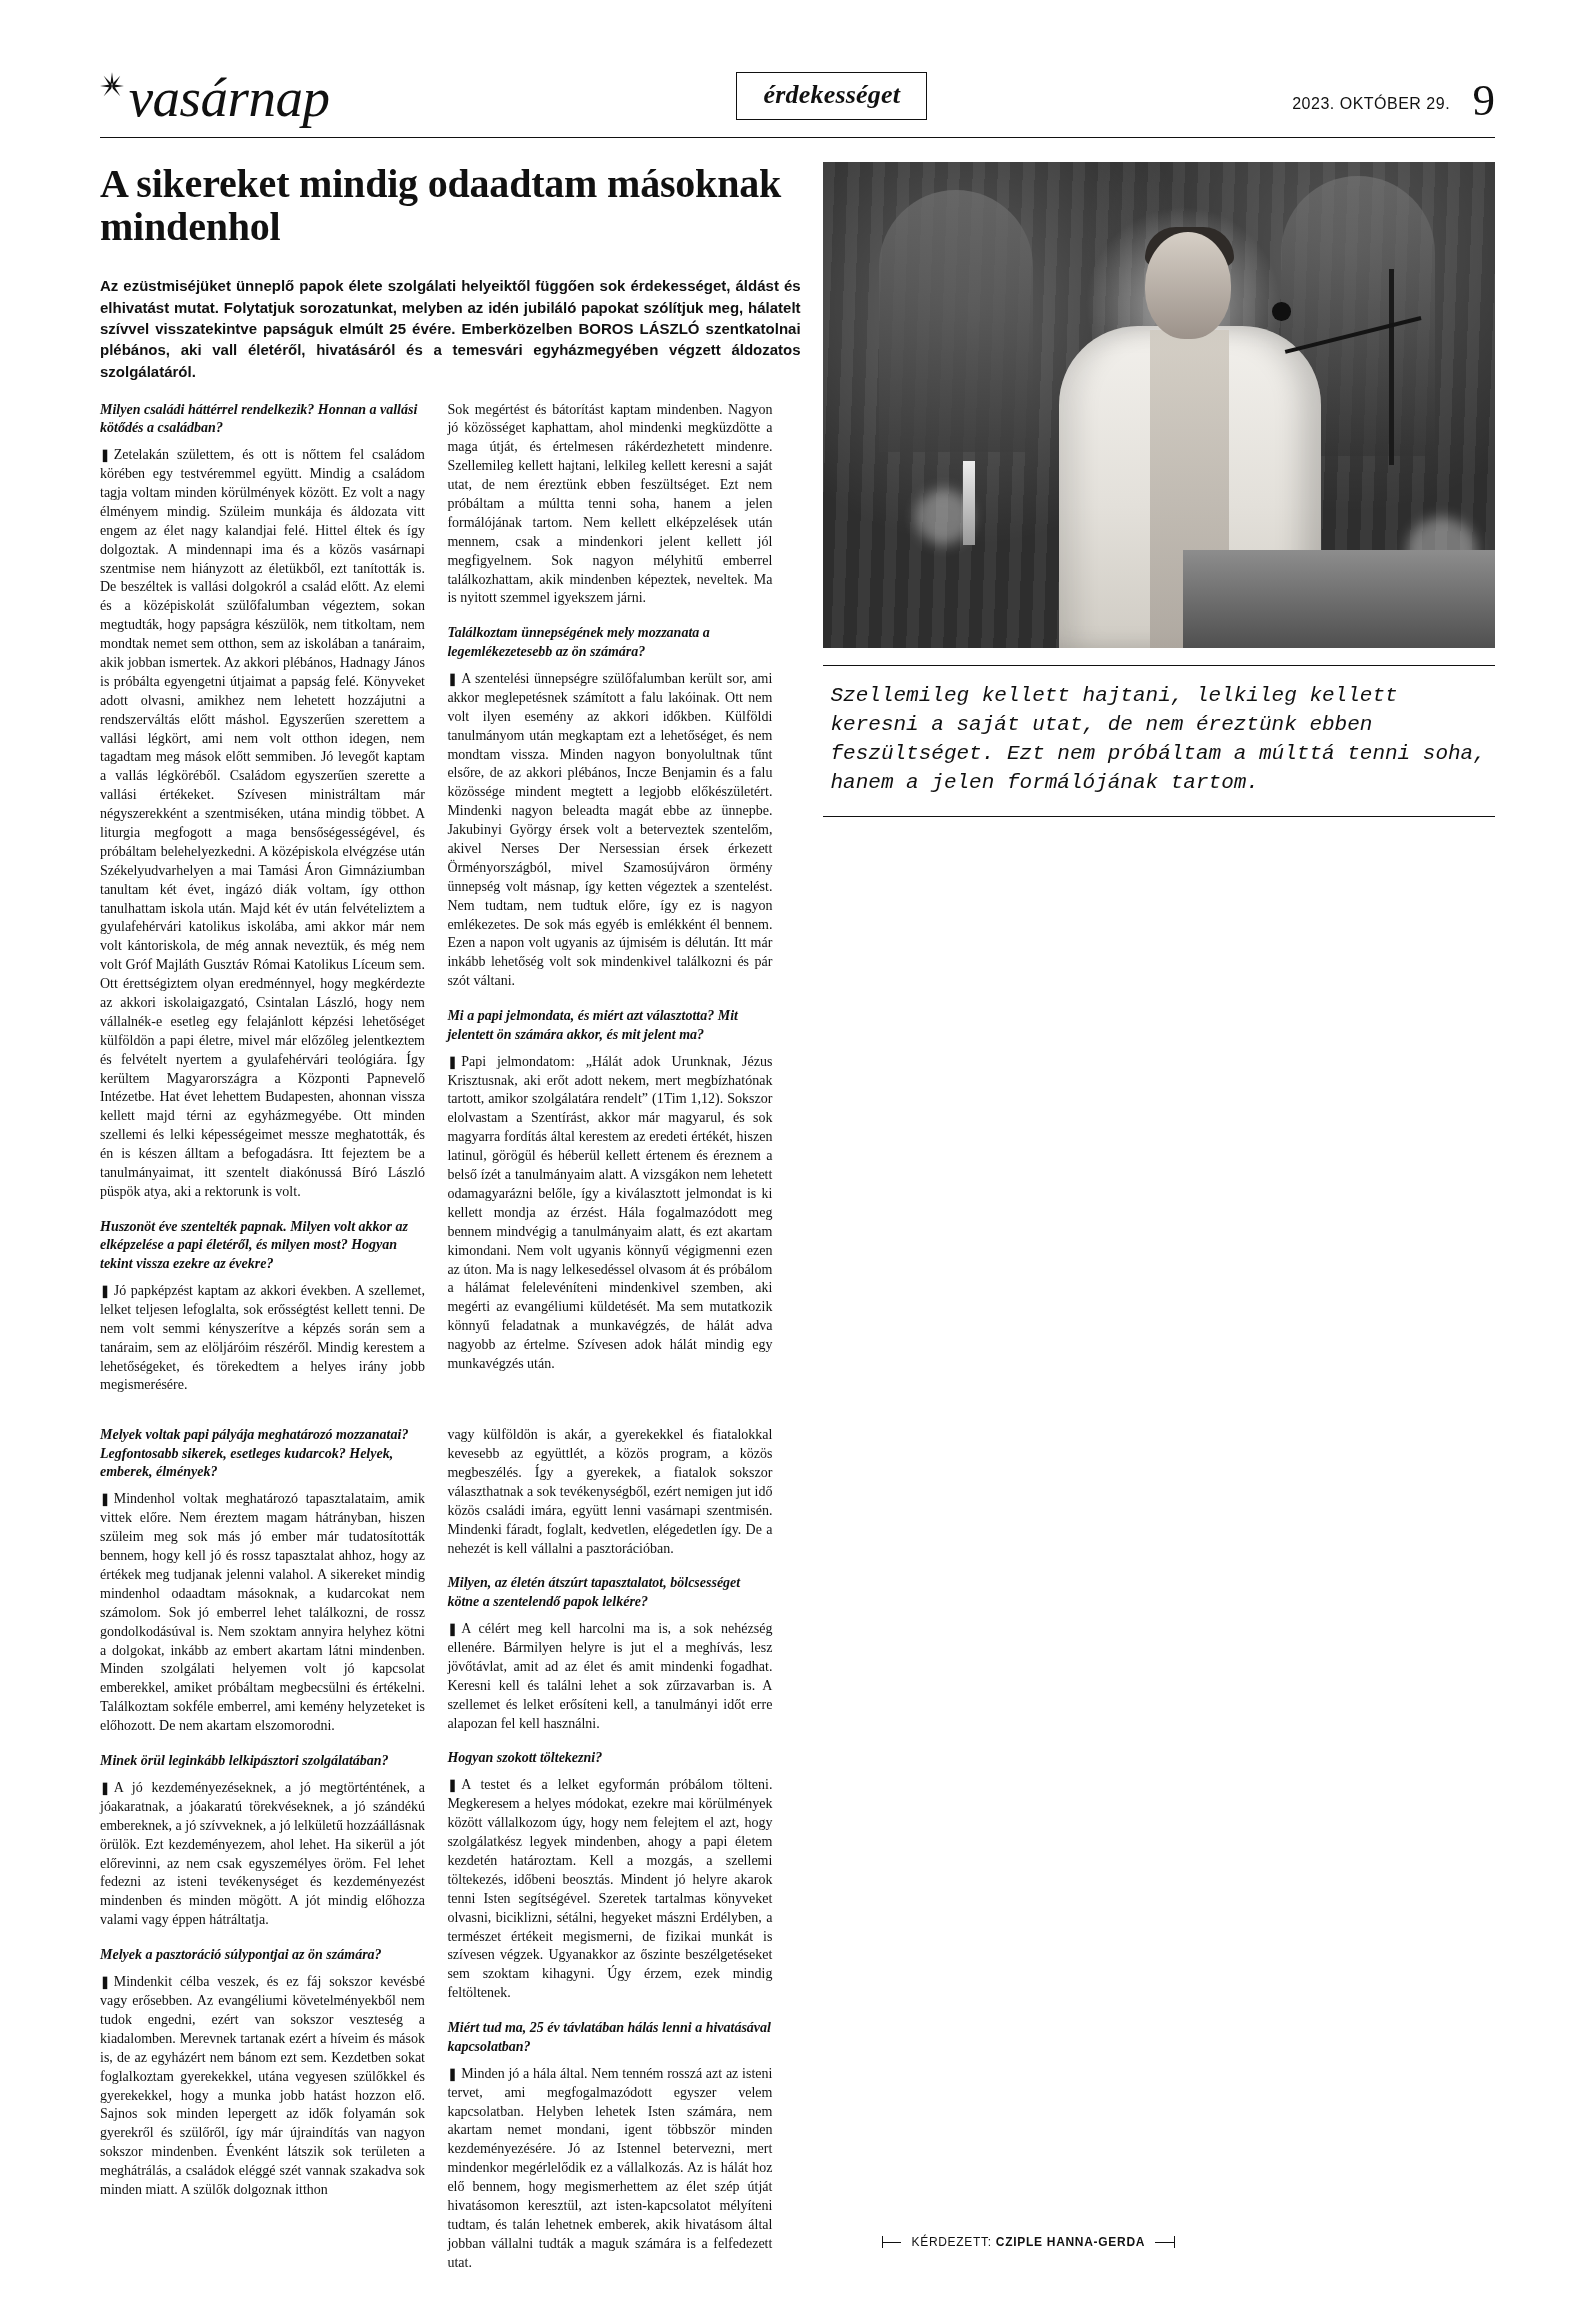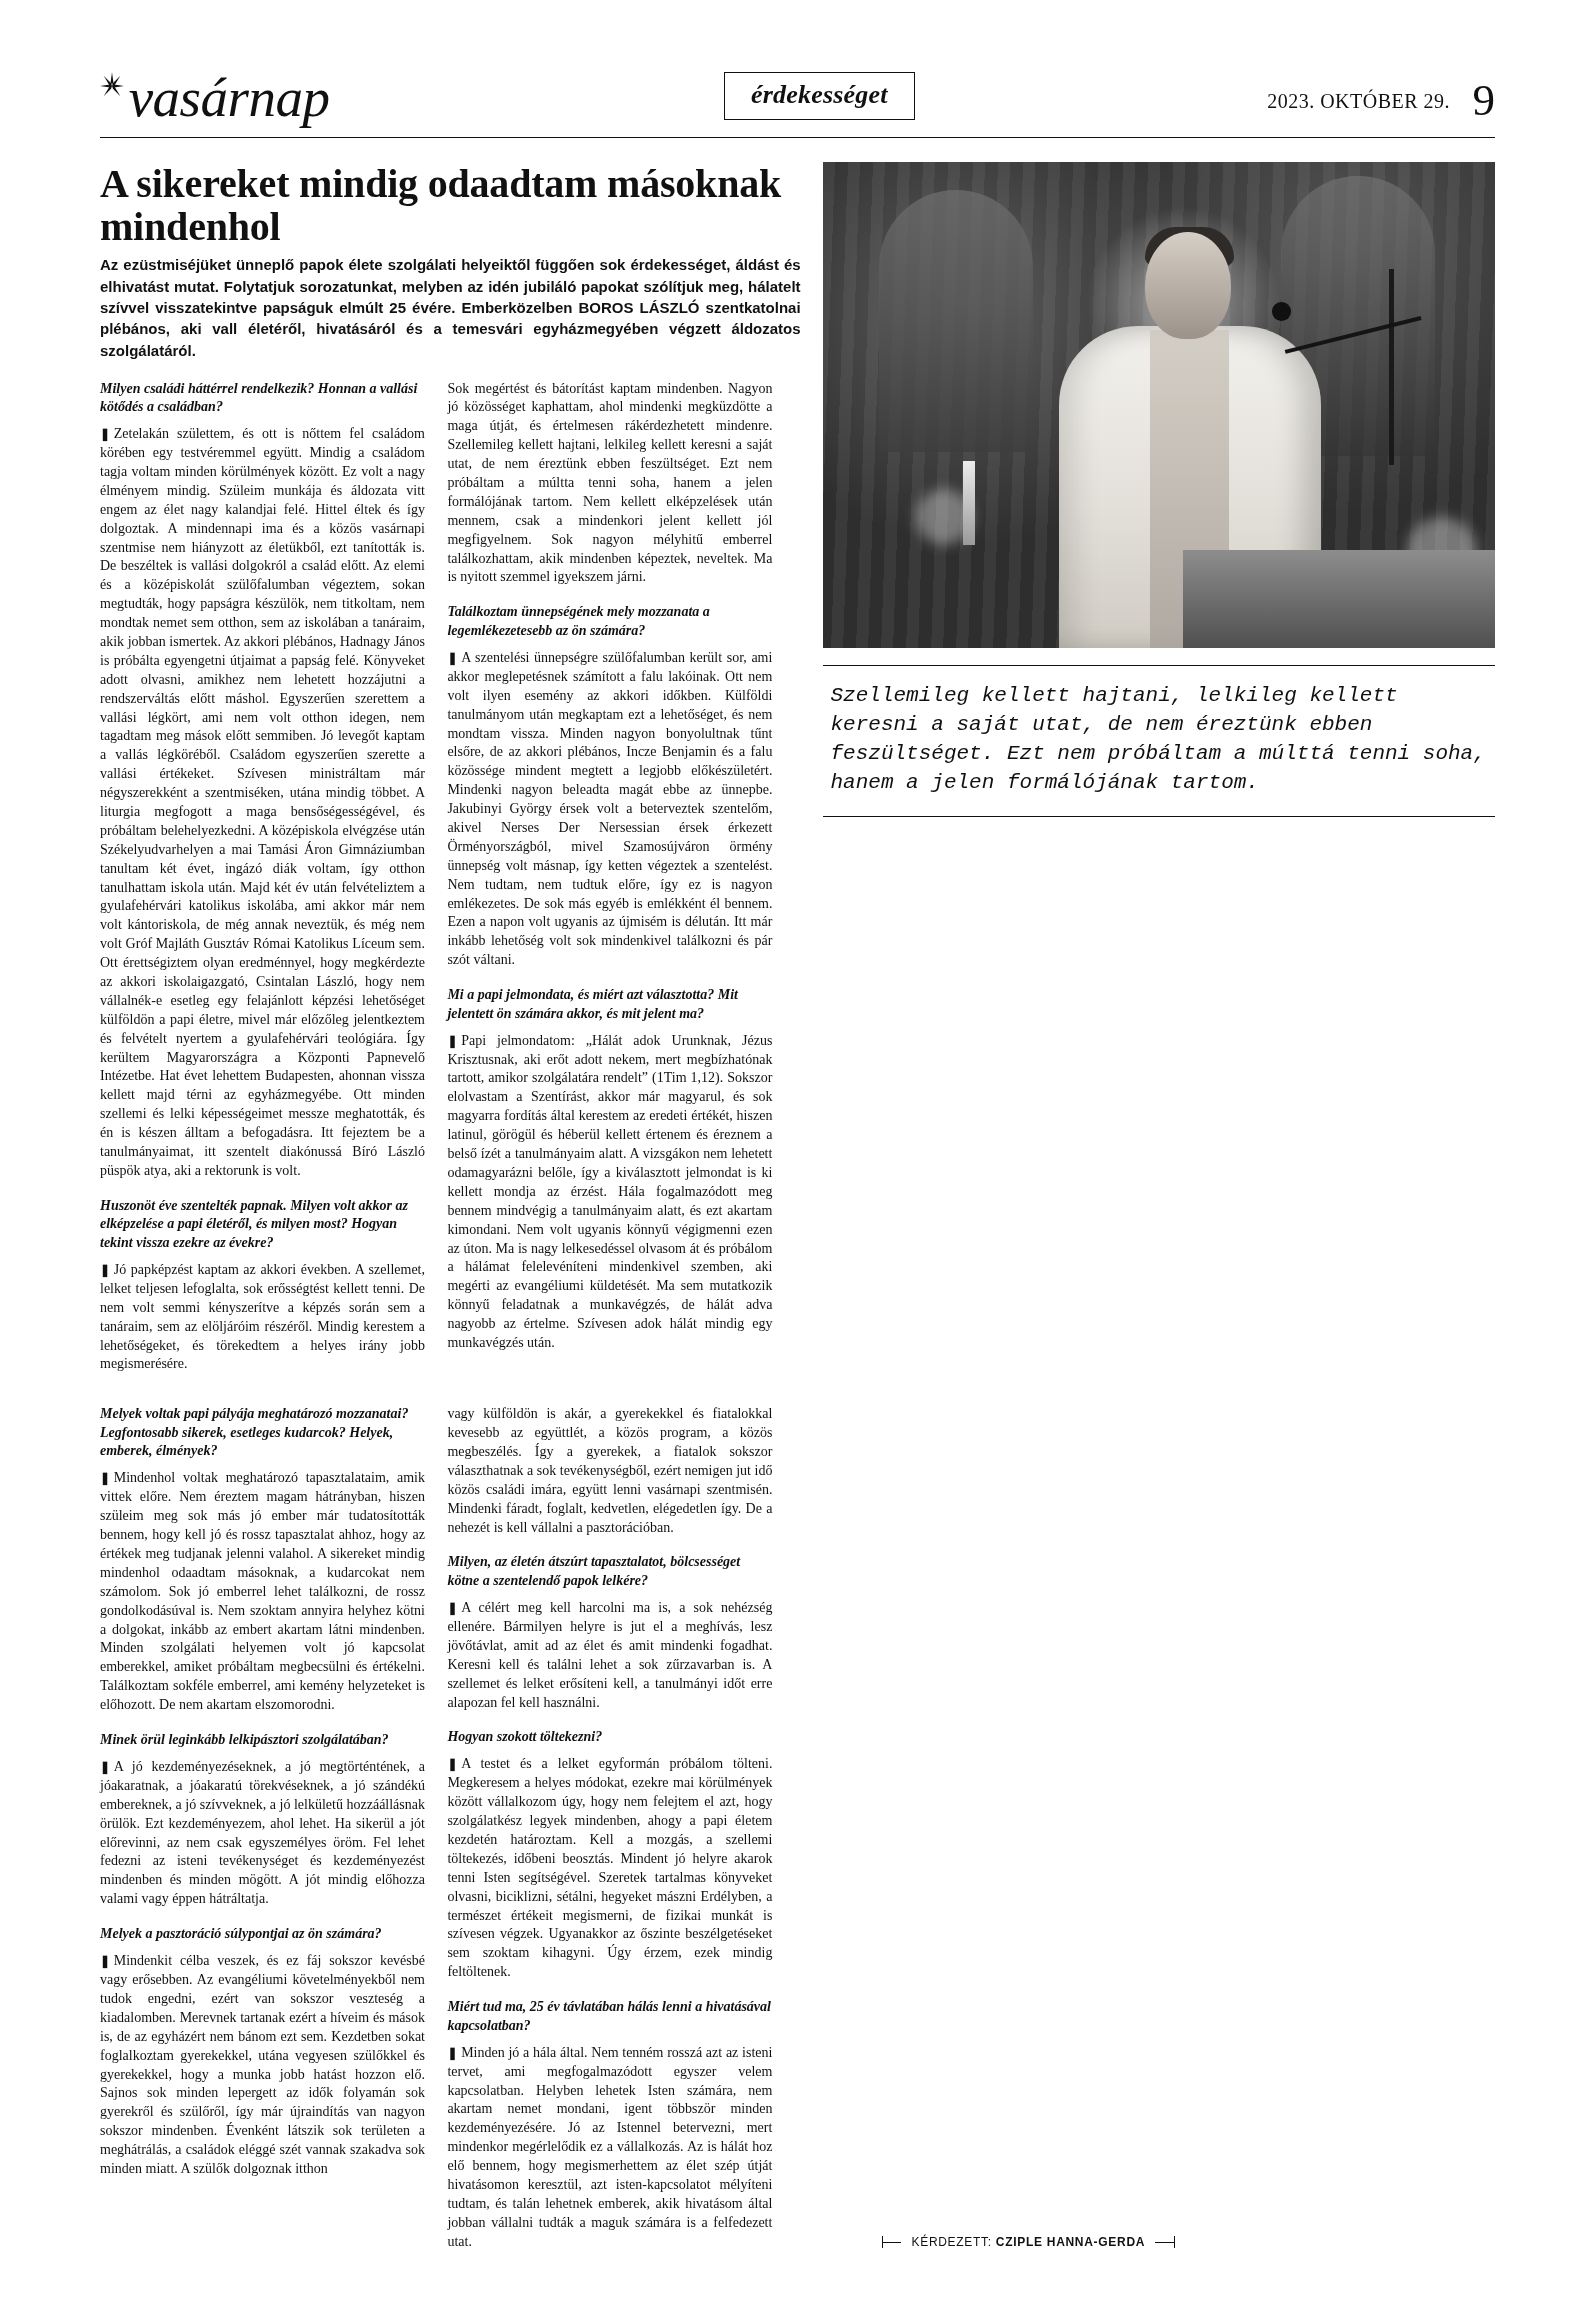--- a/index.html
+++ b/index.html
@@ -70,22 +70,22 @@
     font-weight: 700;
     letter-spacing: 0.2px;
   }
   .mast-right {
     display: flex;
     align-items: flex-end;
     gap: 22.4px;
     margin-bottom: 5.6px;
   }
   .mast-date {
-    font-family: Liberation Serif, serif;
-    font-size: 20px;
+    font-family: Liberation Sans, sans-serif;
+    font-size: 16px;
     letter-spacing: 0.5px;
     padding-bottom: 6.5px;
   }
   .mast-pageno {
     font-family: "Liberation Serif", serif;
     font-size: 45px;
     line-height: 0.85;
     font-weight: 400;
   }
 
@@ -97,21 +97,21 @@
   }
   .topleft { width: 701px; }
   .topright { width: 672px; }
 
   .headline {
     font-family: "Liberation Serif", serif;
     font-weight: 700;
     font-size: 40px;
     line-height: 1.08;
     letter-spacing: -0.2px;
-    margin: 0 0 6px 0;
+    margin: 0 0 27px 0;
   }
   .standfirst {
     font-family: "Liberation Sans", sans-serif;
     font-weight: 700;
     font-size: 15px;
     line-height: 1.42;
     text-align: justify;
     margin-bottom: 18.7px;
   }
 

